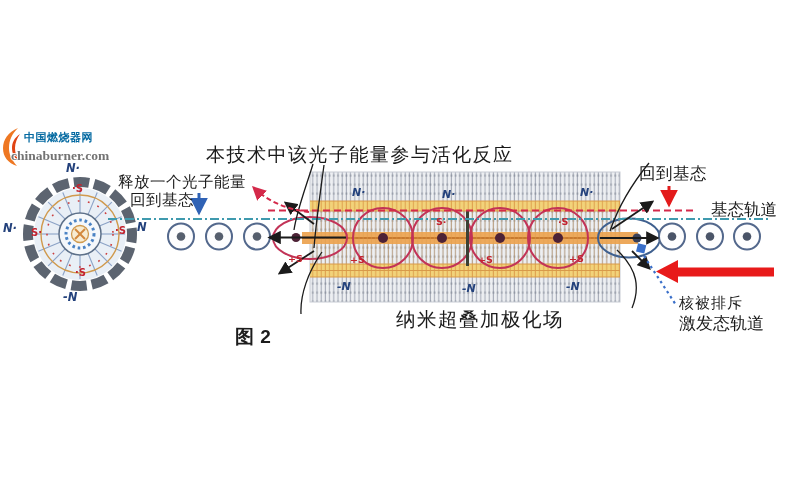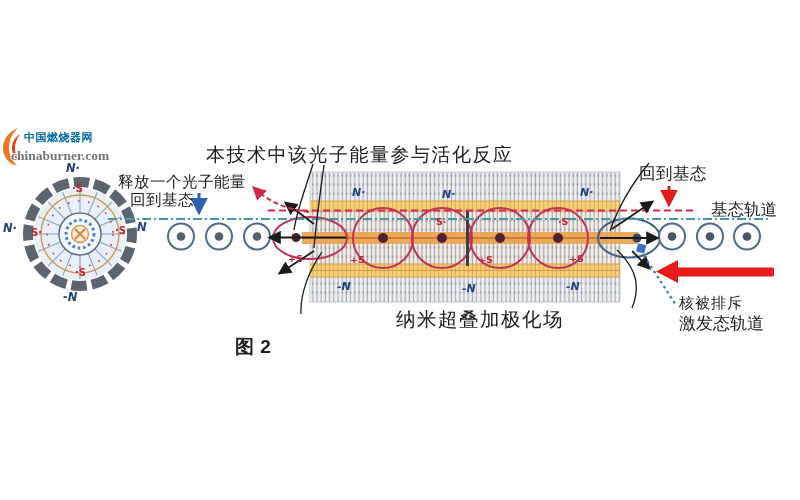--- a/index.html
+++ b/index.html
@@ -4,21 +4,21 @@
 <style>
   html,body{margin:0;padding:0;background:#ffffff;}
   .stage{position:relative;width:800px;height:500px;background:#ffffff;overflow:hidden;
          font-family:"Liberation Sans",sans-serif;}
   .stage svg.canvas{position:absolute;left:0;top:0;}
   .abs{position:absolute;white-space:nowrap;line-height:1.05;}
   .hw{font-family:"DejaVu Serif",serif;color:#1a1a1a;}
   .nlabel{font-family:"DejaVu Sans",sans-serif;font-weight:bold;font-style:italic;
           color:#24427c;font-size:11px;}
   .slabel{font-family:"DejaVu Sans",sans-serif;font-weight:bold;color:#c4232f;font-size:9.5px;}
-  .caption{position:absolute;left:235px;top:334px;display:flex;gap:18px;
+  .caption{position:absolute;left:235px;top:324px;display:flex;gap:18px;
            font-weight:bold;font-size:19px;color:#1c1c1c;letter-spacing:0.5px;}
   .wm-name{position:absolute;left:24px;top:130px;font-size:11px;font-weight:bold;
            color:#0369a1;letter-spacing:0.5px;
            text-shadow:1px 0 0 #fff,-1px 0 0 #fff,0 1px 0 #fff,0 -1px 0 #fff;}
   .wm-url{position:absolute;left:11px;top:148px;font-family:"Liberation Serif",serif;
           font-size:13.5px;font-weight:bold;color:#737373;
           text-shadow:1px 0 0 #fff,-1px 0 0 #fff,0 1px 0 #fff,0 -1px 0 #fff;}
 </style>
 </head>
 <body>

